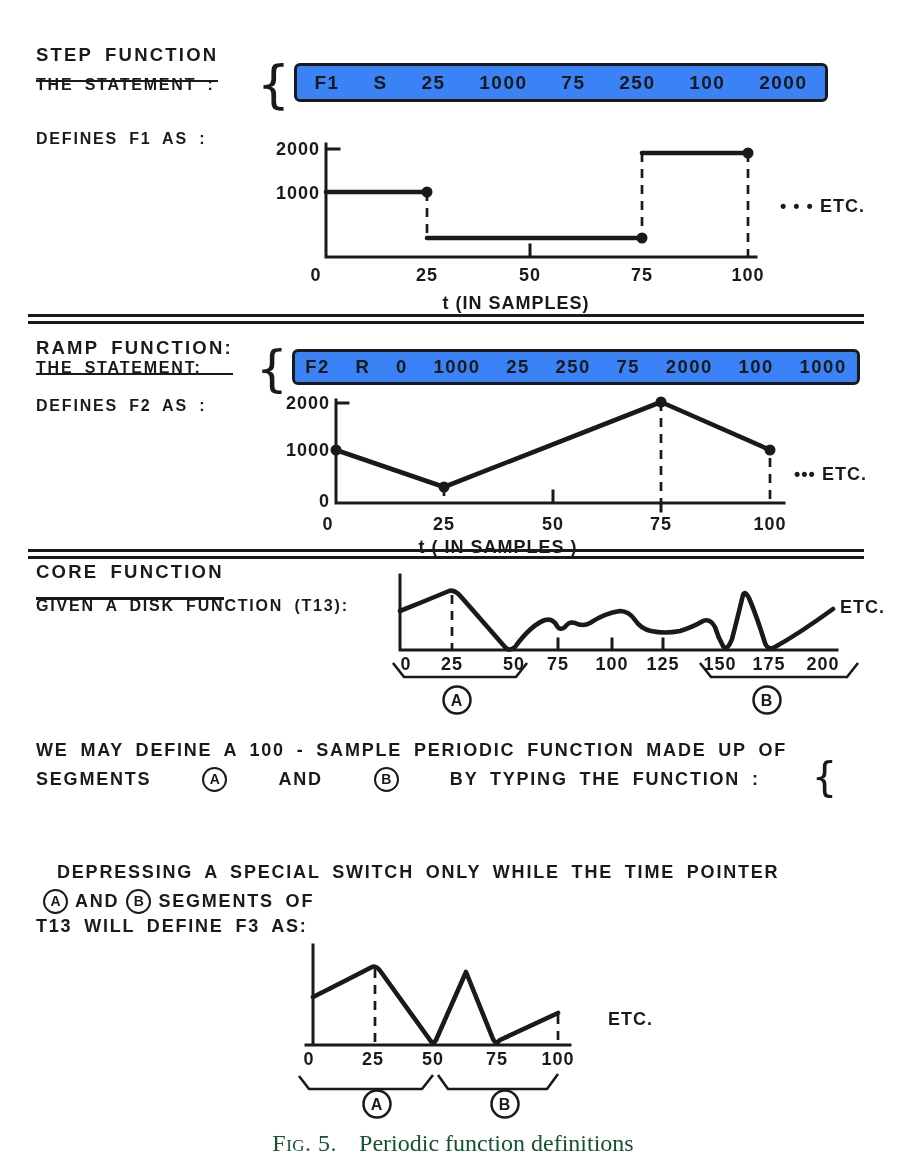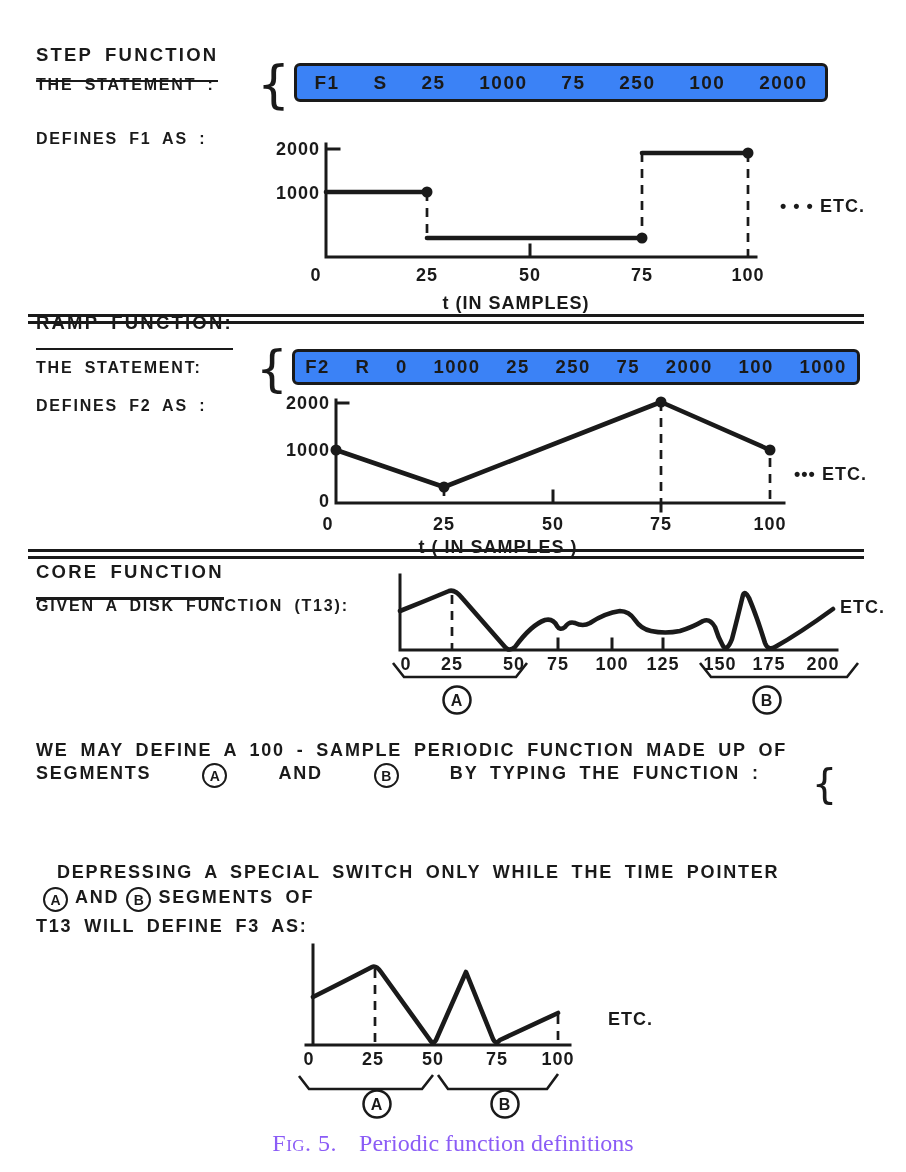--- a/index.html
+++ b/index.html
@@ -11,41 +11,41 @@
   .hd-thick{border-bottom:3.5px solid #1a1a1a;}
   .brace{position:absolute;font-weight:400;color:#1a1a1a;font-family:"DejaVu Sans",sans-serif;}
   .stmt-box{position:absolute;border:3.5px solid #1a1a1a;border-radius:6px;display:flex;
      align-items:center;justify-content:center;box-sizing:border-box;background:#3b82f6;}
   .stmt-text{font-weight:bold;font-size:19px;letter-spacing:1.5px;white-space:pre;}
   .ws30{word-spacing:27px;}
   .ws20{word-spacing:19px;font-size:18.5px;}
   .ws6{word-spacing:6px;font-size:18px;}
   .rule2{position:absolute;left:28px;width:836px;height:4px;border-top:3px solid #1a1a1a;
      border-bottom:3px solid #1a1a1a;}
-  .pline{position:absolute;display:flex;align-items:flex-start;white-space:nowrap;}
+  .pline{position:absolute;display:flex;align-items:center;white-space:nowrap;}
   .pline .seg{font-weight:bold;font-size:18px;letter-spacing:1.8px;word-spacing:5px;}
   .circ{display:inline-flex;width:21px;height:21px;border:2.5px solid #1a1a1a;border-radius:50%;
      align-items:center;justify-content:center;font-size:14px;font-weight:bold;
      margin:0 7px;flex:none;line-height:1;}
   .inline-box{border:3px solid #1a1a1a;border-radius:4px;padding:2px 9px;margin-left:2px;
      font-weight:bold;display:inline-block;}
   .brace-inline{font-size:40px;font-weight:400;font-family:"DejaVu Sans",sans-serif;
      margin-left:8px;transform:translateY(-2px);}
   svg{position:absolute;overflow:visible;}
   svg text{font-family:"Liberation Sans",sans-serif;font-weight:bold;font-size:18px;
      fill:#1a1a1a;letter-spacing:1px;}
   .ax{stroke:#1a1a1a;stroke-width:3;fill:none;stroke-linecap:square;}
   .fn{stroke:#1a1a1a;stroke-width:4.6;fill:none;stroke-linecap:round;stroke-linejoin:round;}
   .dash{stroke:#1a1a1a;stroke-width:2.7;fill:none;stroke-dasharray:9 7;stroke-linecap:butt;}
   .dot{fill:#1a1a1a;stroke:none;}
   .br{stroke:#1a1a1a;stroke-width:2.6;fill:none;stroke-linejoin:miter;}
   .circ-svg{stroke:#1a1a1a;stroke-width:2.5;fill:none;}
   .circ-letter{font-size:16px;text-anchor:middle;}
   .caption{position:absolute;top:1130px;left:0;width:906px;text-align:center;
-     font-family:"Liberation Serif",serif;font-size:24px;color:#8b5cf6;font-weight:normal;}
+     font-family:"Liberation Serif",serif;font-size:24px;color:#14532d;font-weight:normal;}
   .figlabel{font-variant:small-caps;letter-spacing:0.5px;margin-right:22px;}
 </style>
 </head>
 <body>
 
 <div id="page">
 
   <div>
     <div class="t hd" style="left:36px;top:44px;">STEP FUNCTION</div>
     <div class="t" style="left:36px;top:76px;">THE STATEMENT :</div>
@@ -74,21 +74,21 @@
       <text x="392" y="153" text-anchor="middle">75</text>
       <text x="498" y="153" text-anchor="middle">100</text>
       <text x="266" y="181" text-anchor="middle">t (IN SAMPLES)</text>
       <text x="530" y="84" text-anchor="start">• • • ETC.</text>
     </svg>
   </div>
 
   <div class="rule2" style="top:314px;"></div>
 
   <div>
-    <div class="t hd" style="left:36px;top:312px;">RAMP FUNCTION:</div>
+    <div class="t hd" style="left:36px;top:337px;">RAMP FUNCTION:</div>
     <div class="t" style="left:36px;top:359px;">THE STATEMENT:</div>
     <div class="brace" style="left:256px;top:340px;font-size:50px;">{</div>
     <div class="stmt-box" style="left:292px;top:349px;width:568px;height:36px;">
       <span class="stmt-text ws20">F2 R 0 1000 25 250 75 2000 100 1000</span>
     </div>
     <div class="t" style="left:36px;top:397px;">DEFINES F2 AS :</div>
 
     <svg style="left:250px;top:390px;" width="656" height="170" viewBox="0 0 656 170">
       <path class="ax" d="M86,10 V113 M86,113 H534 M86,13 H98 M303,101 V113 M411,113 V121"></path>
       <path class="dash" d="M194,97 V113"></path>

